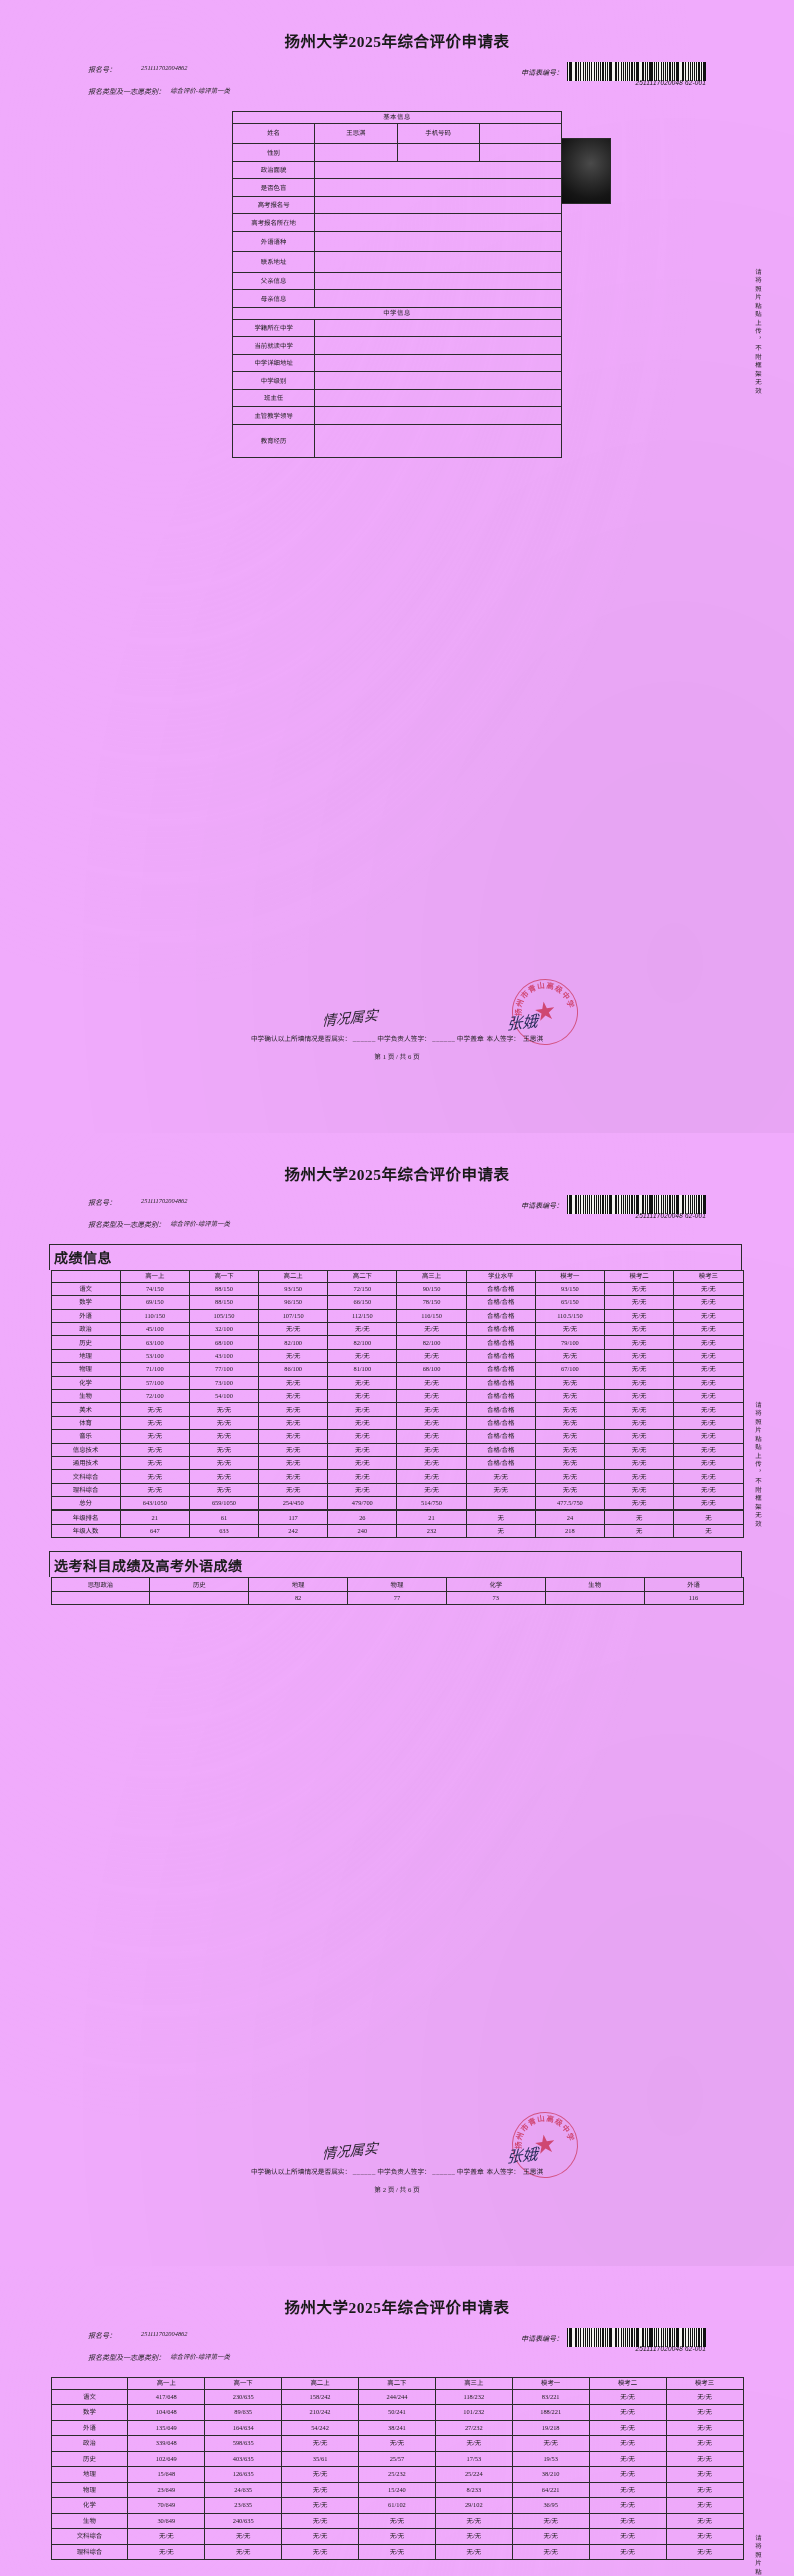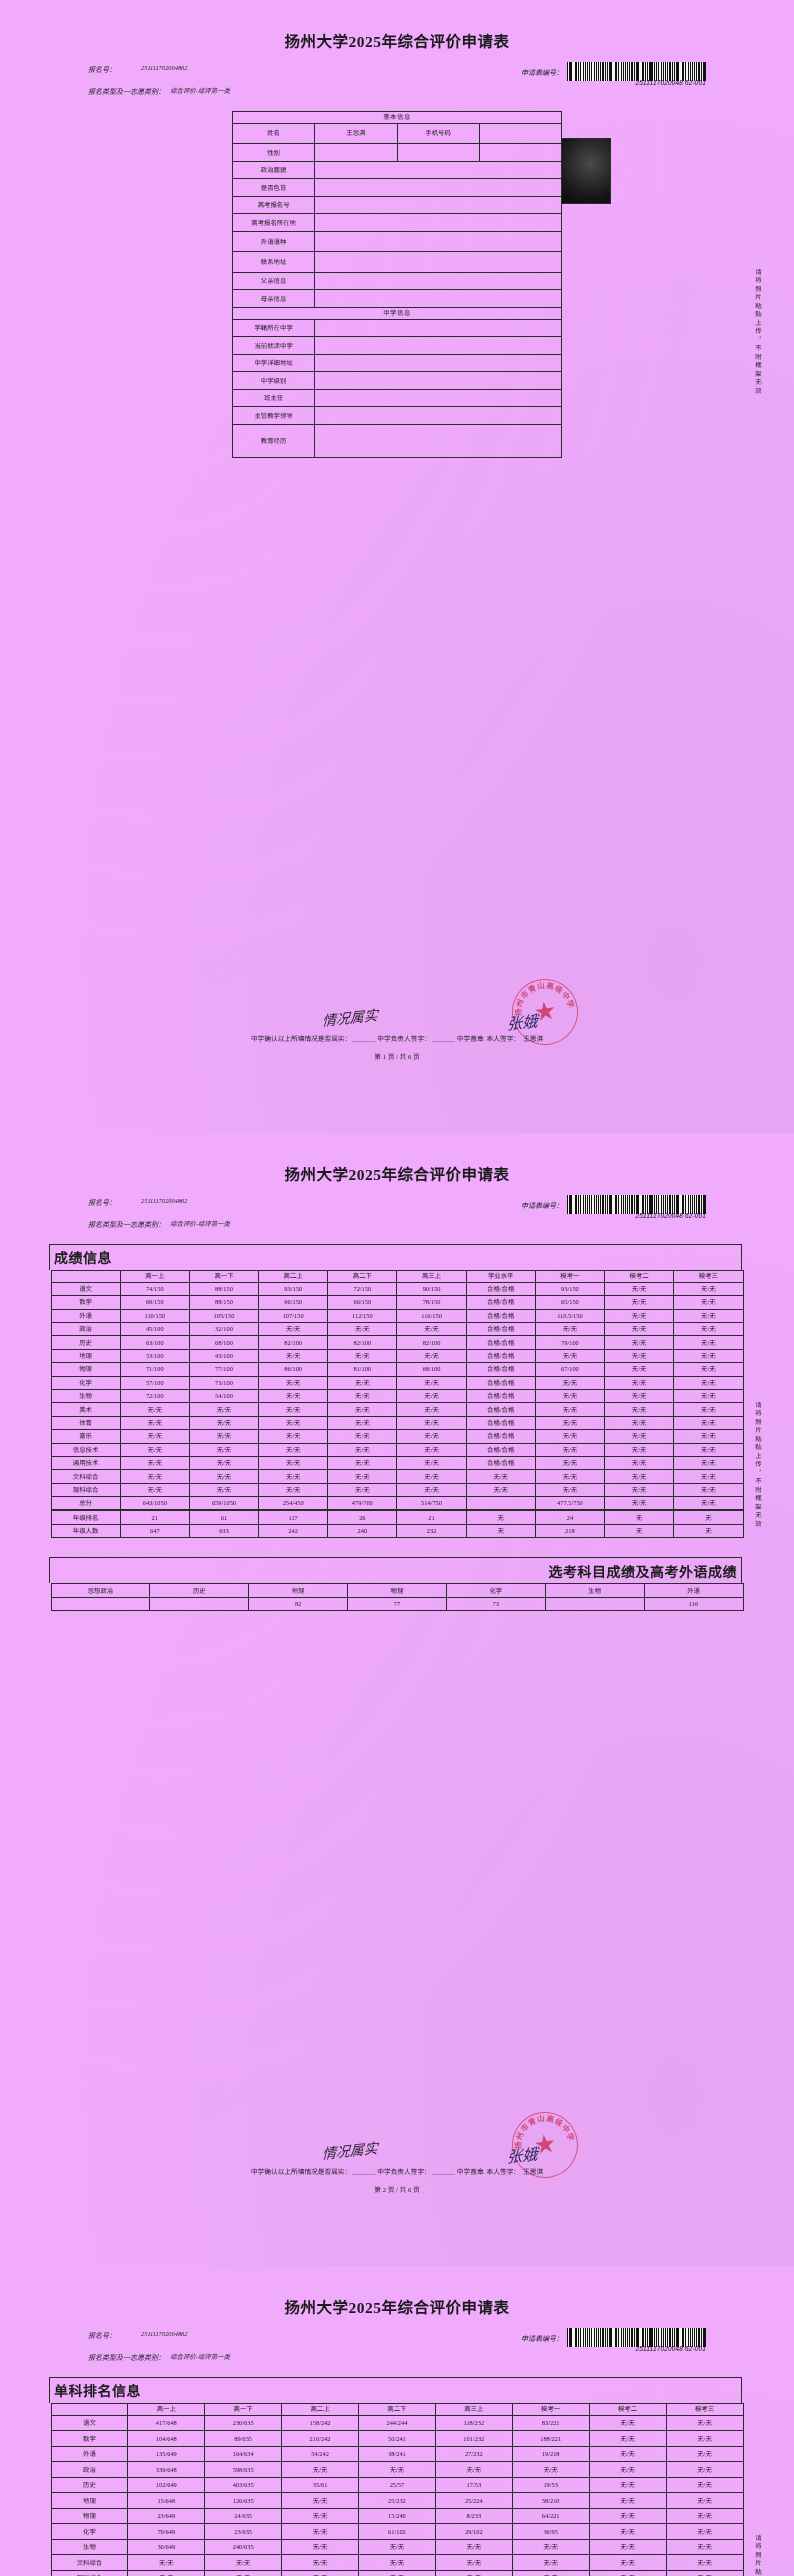--- a/index.html
+++ b/index.html
@@ -595,21 +595,21 @@
               <td>240</td>
               <td>232</td>
               <td>无</td>
               <td>218</td>
               <td>无</td>
               <td>无</td>
             </tr>
           </tbody>
       </table>
 
-      <div class="sect-bar" style="margin-top:19px;text-align:right;">选考科目成绩及高考外语成绩</div>
+      <div class="sect-bar" style="margin-top:13px;">选考科目成绩及高考外语成绩</div>
       <table class="form ranks">
         <tbody id="p2elect">
             <tr>
               <td>思想政治</td>
               <td>历史</td>
               <td>地理</td>
               <td>物理</td>
               <td>化学</td>
               <td>生物</td>
               <td>外语</td>
@@ -665,21 +665,20 @@
         <div class="hdr-row" style="position:relative; margin-top:8.2px;">
           <span class="hdr-label">报名类型及一志愿类别：</span>
           <span class="hdr-value">综合评价-综评第一类</span>
           <span class="hdr-right" style="top:-7.2px;">
             <span class="barcode-num">2511117020048 62-001</span>
           </span>
         </div>
       </div>
 
       <div style="height:11.3px;"></div>
-      <div class="sect-bar">单科排名信息</div>
 
       <table class="form p3-table">
         <thead>
             <tr id="p3head">
               <th class="subj"></th>
               <th>高一上</th>
               <th>高一下</th>
               <th>高二上</th>
               <th>高二下</th>
               <th>高三上</th>

